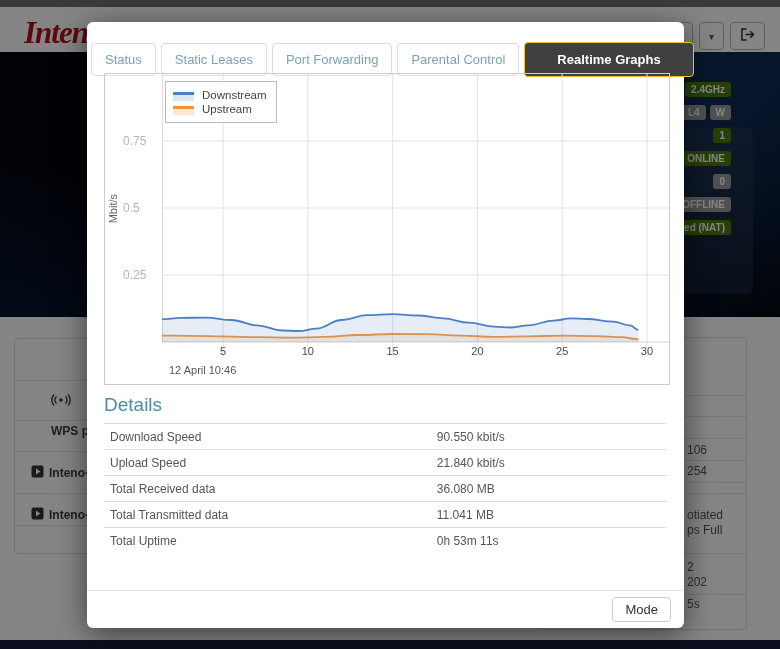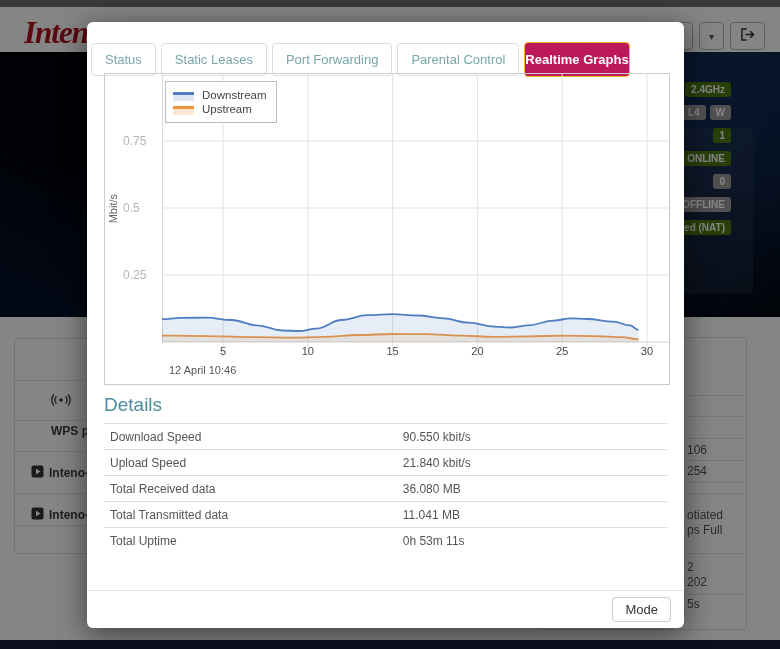--- a/index.html
+++ b/index.html
@@ -37,40 +37,40 @@
   .frag{position:absolute;left:146px;font-size:12px;color:#555;white-space:nowrap;}
   .footer-bar{position:absolute;left:0;top:640px;width:780px;height:9px;background:#18203a;}
   
   .backdrop{position:absolute;inset:0;background:rgba(0,0,0,.48);z-index:5;}
   
   .modal{position:absolute;left:87px;top:22px;width:597px;height:606px;z-index:10;
          background:#fff;border-radius:6px;box-shadow:0 6px 30px rgba(0,0,0,.55);}
   .tabs{position:absolute;left:4px;top:20px;display:flex;gap:5px;align-items:center;}
   .tab{padding:8px 13px;border:1px solid #ddd;border-radius:4px;background:#fff;
        font-size:13px;color:#79a6aa;white-space:nowrap;cursor:pointer;}
-  .tab.active{background:#be185d;border-color:#f0be23;color:#fff;font-weight:bold;
-       padding:9px 0;}
+  .tab.active{background:#404040;border-color:#f0be23;color:#fff;font-weight:bold;
+       padding:9px 32px;}
   .chart-box{position:absolute;left:17px;top:51px;width:564px;height:310px;
        border:1px solid #ccc;}
   .ylab{position:absolute;left:2px;top:120px;font-size:11px;color:#666;
         transform:rotate(180deg);writing-mode:vertical-rl;}
   .ytick{position:absolute;left:18px;width:34px;text-align:left;font-size:12px;color:#b4b4b4;}
   .xtick{position:absolute;width:24px;text-align:center;font-size:11px;color:#4a4a4a;top:271px;}
   .chart-date{position:absolute;left:64px;top:290px;font-size:11px;color:#555;}
   .legend{position:absolute;left:60px;top:7px;border:1px solid #bbb;background:#fff;
           padding:5px 9px 5px 7px;z-index:3;}
   .legend-row{display:flex;align-items:flex-end;gap:8px;margin:2px 0;}
   .sw{width:21px;height:9px;box-sizing:border-box;}
   .sw.down{background:#dde6f5;border-top:3px solid #4f7fc2;}
   .sw.up{background:#fde8d2;border-top:3px solid #f0953f;}
   .legend-label{font-size:11.5px;color:#444;}
   .details-h{position:absolute;left:17px;top:372px;font-size:19px;color:#4d8da0;
              font-weight:normal;margin:0;}
   .dtable{position:absolute;left:17px;top:401px;width:563px;}
-  .drow{display:flex;border-top:1px solid #ddd;height:25px;align-items:center;}
+  .drow{display:flex;border-top:1px solid #ddd;height:25px;align-items:center;gap:34px;}
   .dlabel{flex:0 0 52%;padding-left:6px;font-size:12px;color:#555;}
   .dvalue{font-size:12px;color:#555;}
   .modal-footer{position:absolute;left:0;top:568px;width:100%;height:38px;
                 border-top:1px solid #e5e5e5;}
   .close-btn{position:absolute;right:13px;top:6px;padding:4px 12px;font-size:13px;
              color:#333;background:#fff;border:1px solid #ccc;border-radius:4px;cursor:pointer;}
   svg.plot{position:absolute;left:57px;top:0;overflow:visible;}
 </style>
 </head>
 <body>

